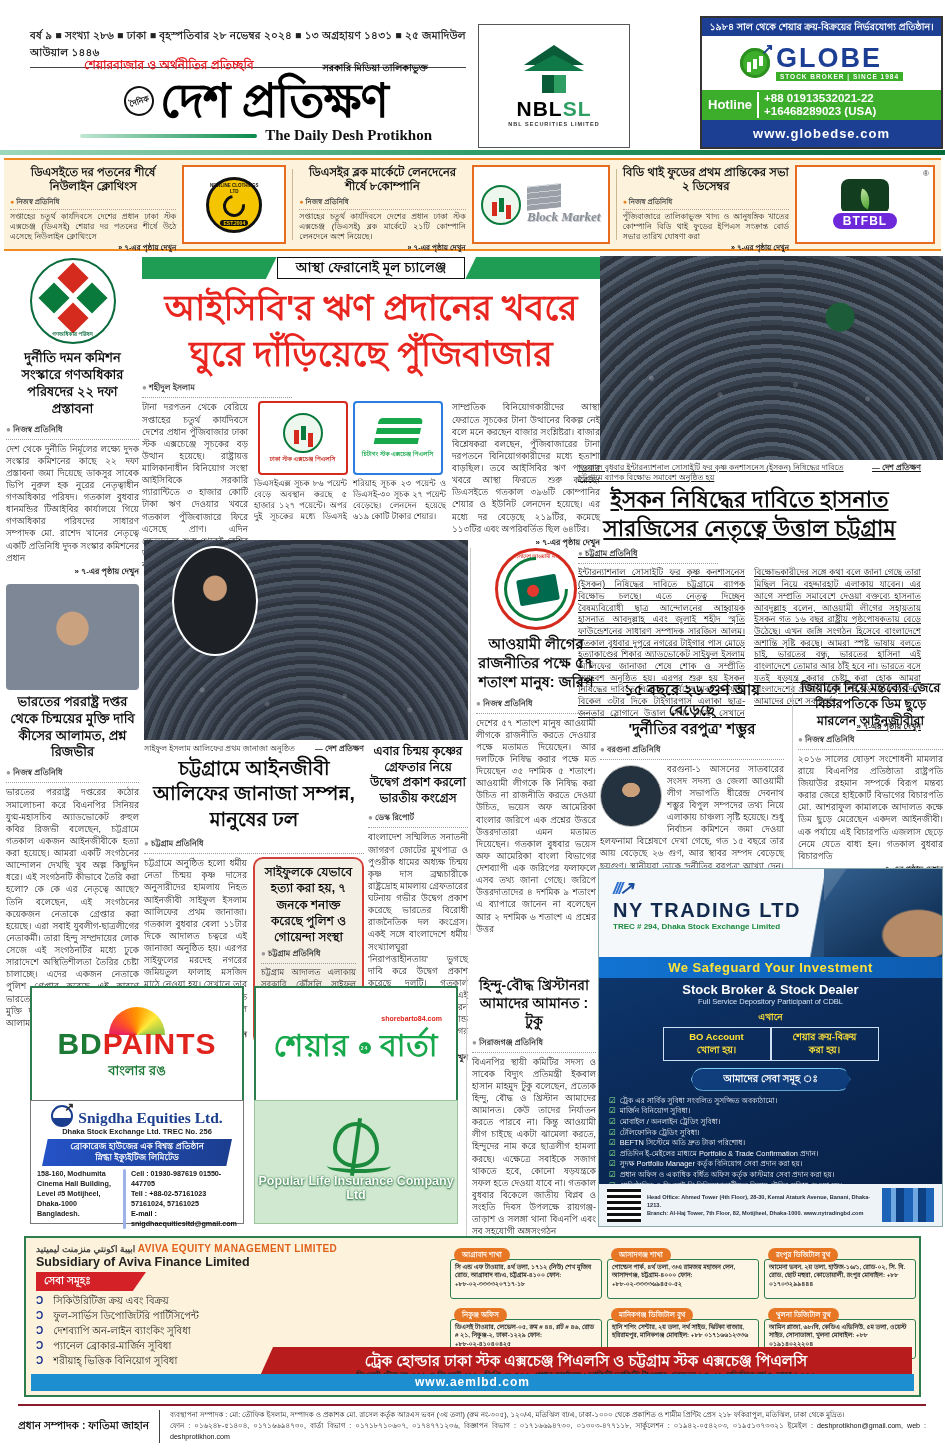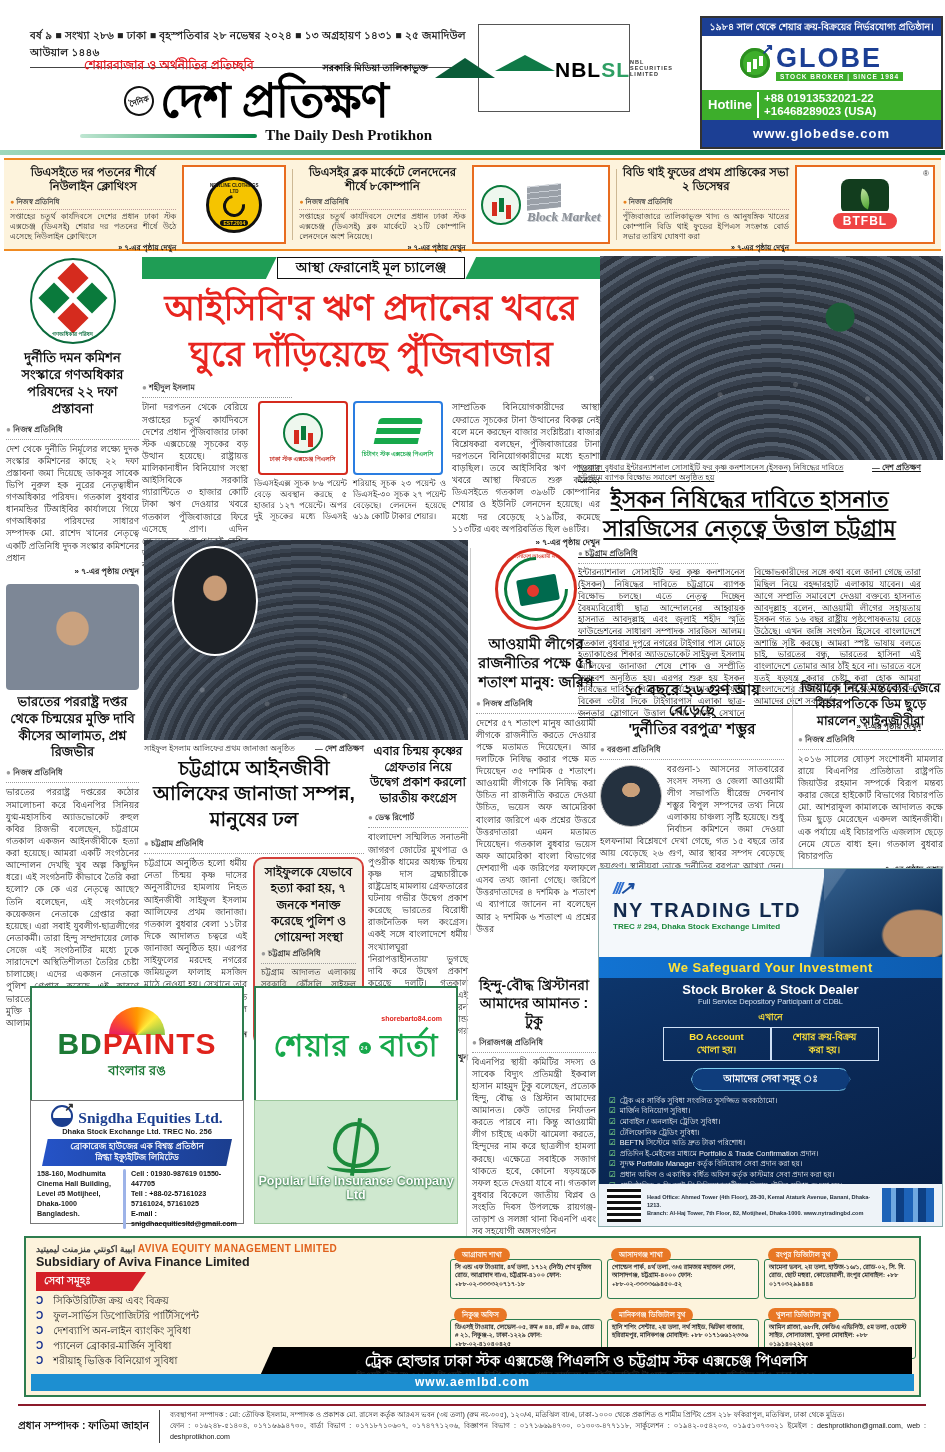--- a/index.html
+++ b/index.html
@@ -15,22 +15,22 @@
   .tag-red { color:#e31e25; font-weight:bold; font-size:12px; }
   .tag-black { color:#111; font-weight:bold; font-size:9.5px; }
   .mh-title-row { display:flex; align-items:center; justify-content:center; gap:6px; }
   .daily-badge { width:30px; height:30px; border:2px solid #111; border-radius:50%; font-size:8px; font-weight:bold;
                  display:flex; align-items:center; justify-content:center; transform:rotate(-18deg); flex:0 0 auto; }
   .mh-title { font-size:47px; font-weight:bold; line-height:1.05; letter-spacing:-1px; color:#000; white-space:nowrap; }
   .mh-sub { display:flex; align-items:center; justify-content:flex-end; gap:8px; margin-top:2px; }
   .mh-subline { flex:1; height:4px; background:linear-gradient(90deg,#bfe6d2,#0a8a4a); border-radius:2px; }
   .mh-subtitle { font-family:"Liberation Serif", serif; font-weight:bold; font-size:15px; color:#111; }
 
-  .nblsl { position:absolute; left:478px; top:24px; width:152px; height:88px; border:1.5px solid #555; background:#fff;
-           display:flex; flex-direction:row; align-items:center; justify-content:center; }
+  .nblsl { position:absolute; left:478px; top:24px; width:152px; height:124px; border:1.5px solid #555; background:#fff;
+           display:flex; flex-direction:column; align-items:center; justify-content:center; }
   .chev { width:0; height:0; border-left:30px solid transparent; border-right:30px solid transparent; }
   .chev1 { border-bottom:20px solid #0a5c38; }
   .chev2 { border-bottom:16px solid #0f7a47; margin-top:-10px; }
   .nb-box { width:24px; height:18px; margin-top:4px; background:linear-gradient(90deg,#0a5c38 48%,#fff 48% 52%,#2e9e63 52%); }
   .nb-brand { font-size:21px; font-weight:bold; letter-spacing:1px; margin-top:4px; color:#000; }
   .nb-brand .sl { color:#2e9e63; }
   .nb-sub { font-size:5.5px; letter-spacing:1px; color:#333; font-weight:bold; }
 
   .globe { position:absolute; left:700px; top:16px; width:243px; height:133px; border:2px solid #333; background:#fff;
            display:flex; flex-direction:column; }
@@ -80,21 +80,21 @@
   .block-label { font-family:"Liberation Serif", serif; font-weight:bold; font-style:italic; font-size:13px; color:#8a8f96;
                  text-shadow:1px 1px 0 #caced4; }
   .block-bricks { width:34px; height:24px; background:
       repeating-linear-gradient(0deg,#9aa0a8 0 5px,#c9ced5 5px 6px),
       repeating-linear-gradient(90deg,rgba(255,255,255,.35) 0 8px, rgba(0,0,0,.12) 8px 9px); transform:skewY(-6deg); }
 
   .btfbl-sq { width:48px; height:40px; background:#123d1e; border-radius:8px 8px 50% 50%/8px 8px 30% 30%;
               position:relative; display:flex; align-items:center; justify-content:center; }
   .btfbl-leaf { width:12px; height:18px; background:linear-gradient(135deg,#bfe3a0,#4ca32f); border-radius:0 100% 0 100%;
                 transform:rotate(18deg); }
-  .btfbl-pill { margin-top:-8px; background:#ef4444; color:#fff; font-weight:bold; font-size:12px; letter-spacing:1px;
+  .btfbl-pill { margin-top:-8px; background:#6d28d9; color:#fff; font-weight:bold; font-size:12px; letter-spacing:1px;
                 padding:1px 10px; border-radius:10px; border:2px solid #fff; z-index:2; }
   .btfbl-reg { position:absolute; font-size:8px; top:2px; right:4px; color:#333; }
 
   
   .art-h { font-weight:bold; text-align:center; color:#0d0d0d; line-height:1.3; }
   .byline { font-size:8px; font-weight:bold; color:#333; border-bottom:1px dotted #999; padding:2px 0 3px; margin-bottom:3px; }
   .byline::before { content:"● "; color:#9a9a9a; }
   .abody { font-size:8.8px; line-height:1.38; text-align:justify; color:#1c1c1c; }
   .more { font-size:8px; font-weight:bold; text-align:right; color:#111; margin-top:1px; }
 
@@ -292,21 +292,21 @@
                padding:1px 8px; clip-path:polygon(0 0,100% 0,88% 100%,0 100%); }
   .av-list { list-style:none; margin-top:2px; width:230px; }
   .av-list li { font-size:10px; line-height:1.5; color:#222; }
   .av-list li::before { content:"Ɔ"; font-weight:bold; margin-right:10px; color:#16308f; }
   .av-offices { position:absolute; left:424px; top:5px; width:466px; display:grid; grid-template-columns:1fr 1fr 1fr; gap:4px 5px; }
   .av-office { position:relative; }
   .av-o-title { display:inline-block; background:#e87725; color:#fff; font-size:7px; font-weight:bold; padding:1px 8px;
                 border-radius:8px; margin-left:4px; position:relative; z-index:2; }
   .av-o-body { border:1px solid #2e7d4f; background:#fdf6e6; font-size:6.2px; font-weight:bold; line-height:1.35;
                padding:3px 4px; margin-top:-3px; border-radius:3px; min-height:40px; color:#222; }
-  .av-banner { position:absolute; left:234px; top:109px; width:652px; background:#000000; color:#fff; font-weight:bold;
+  .av-banner { position:absolute; left:234px; top:109px; width:652px; background:#b91c1c; color:#fff; font-weight:bold;
                font-size:15px; text-align:center; padding:2px 0; clip-path:polygon(2% 0,100% 0,100% 100%,0 100%); }
   .av-addr { position:absolute; left:234px; top:132px; width:652px; font-size:8.2px; font-weight:bold; text-align:center;
              line-height:1.35; color:#222; }
   .av-web { position:absolute; left:5px; right:5px; bottom:4px; background:#1d8fd1; color:#fff; font-weight:bold;
             font-size:12px; letter-spacing:1px; padding:1px 0 2px; text-align:center; }
 
   
   .footer-rule { position:absolute; left:18px; top:1404px; width:908px; border-top:2.5px solid #8b1a2b; }
   .footer { position:absolute; left:18px; top:1410px; width:908px; display:flex; gap:10px; align-items:center; }
   .f-editor { font-size:10.5px; font-weight:bold; white-space:nowrap; padding-right:10px; border-right:1.5px solid #444;

